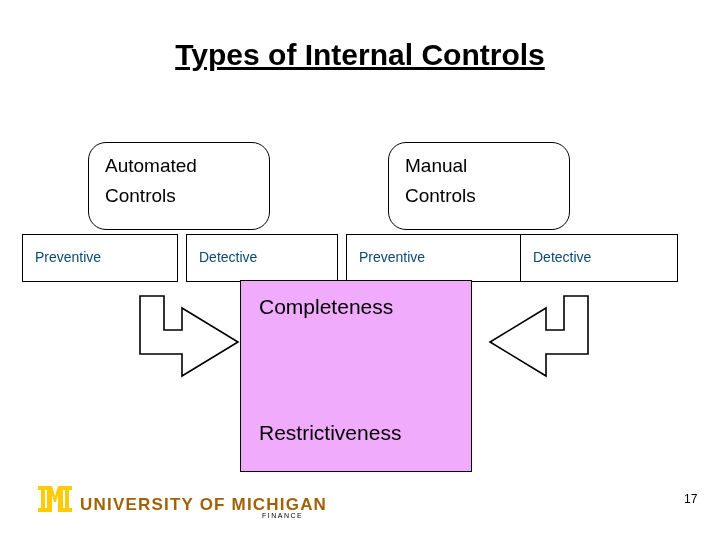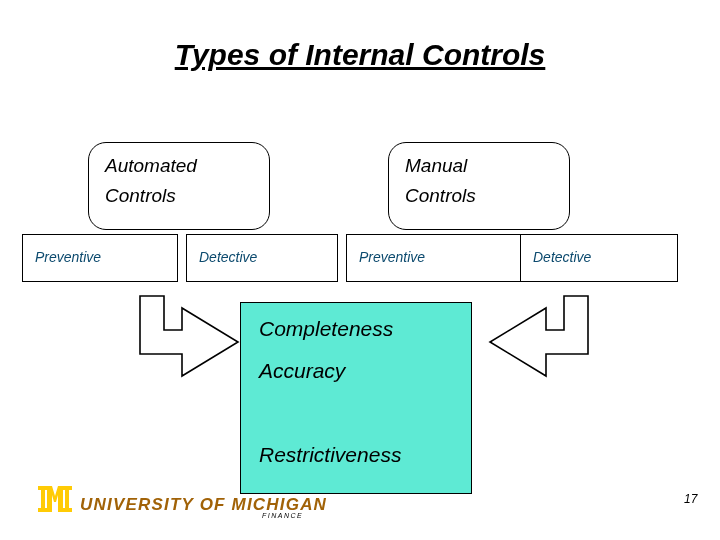--- a/index.html
+++ b/index.html
@@ -11,21 +11,20 @@
     height: 540px;
     background: #ffffff;
     font-family: "Liberation Sans", sans-serif;
     overflow: hidden;
   }
   .slide {
     position: relative;
     width: 720px;
     height: 540px;
     background: #ffffff;
-    font-style: italic;
   }
   .title {
     position: absolute;
     left: 0;
     top: 38px;
     width: 720px;
     text-align: center;
     font-size: 30px;
     font-weight: bold;
     color: #000000;
@@ -85,26 +84,26 @@
   }
   #auto-preventive { left: 22px; width: 156px; }
   #auto-detective  { left: 186px; width: 152px; }
   #man-preventive  { left: 346px; width: 176px; }
   #man-detective   { left: 520px; width: 158px; }
 
   
   #center-box {
     position: absolute;
     left: 240px;
-    top: 302px;
+    top: 280px;
     width: 232px;
     height: 192px;
     border: 1.5px solid #000000;
     box-sizing: border-box;
-    background: #5eead4;
+    background: #f0abfc;
     z-index: 3;
   }
   #center-box .cline {
     position: absolute;
     left: 18px;
     font-size: 21px;
     color: #000000;
     white-space: nowrap;
   }
   #center-box .c0 { top: 14px; }
@@ -203,21 +202,20 @@
   </div>
 
   <div class="arrow" id="arrow-right">
     <svg width="120" height="110" viewBox="0 0 120 110" xmlns="http://www.w3.org/2000/svg">
       <polygon points="118,2 118,60 76,60 76,82 20,48 76,14 76,36 94,36 94,2" fill="#ffffff" stroke="#000000" stroke-width="1.6" transform="translate(0,6)"></polygon>
     </svg>
   </div>
 
   <div id="center-box">
     <span class="cline c0">Completeness</span>
-    <span class="cline c1">Accuracy</span>
     <span class="cline c3">Restrictiveness</span>
   </div>
 
   <div id="logo">
     <svg class="block-m" viewBox="0 0 34 26" xmlns="http://www.w3.org/2000/svg">
       <path d="M0,0 L11,0 L11,4 L7,4 L7,22 L11,22 L11,26 L0,26 L0,22 L3,22 L3,4 L0,4 Z" fill="#FFCB05"></path>
       <path d="M9,0 L14,0 L17,10 L20,0 L25,0 L25,26 L20,26 L20,9 L18,16 L16,16 L14,9 L14,26 L9,26 Z" fill="#FFCB05"></path>
       <path d="M23,0 L34,0 L34,4 L31,4 L31,22 L34,22 L34,26 L23,26 L23,22 L27,22 L27,4 L23,4 Z" fill="#FFCB05"></path>
     </svg>
     <span class="logo-text">UNIVERSITY OF MICHIGAN</span>

